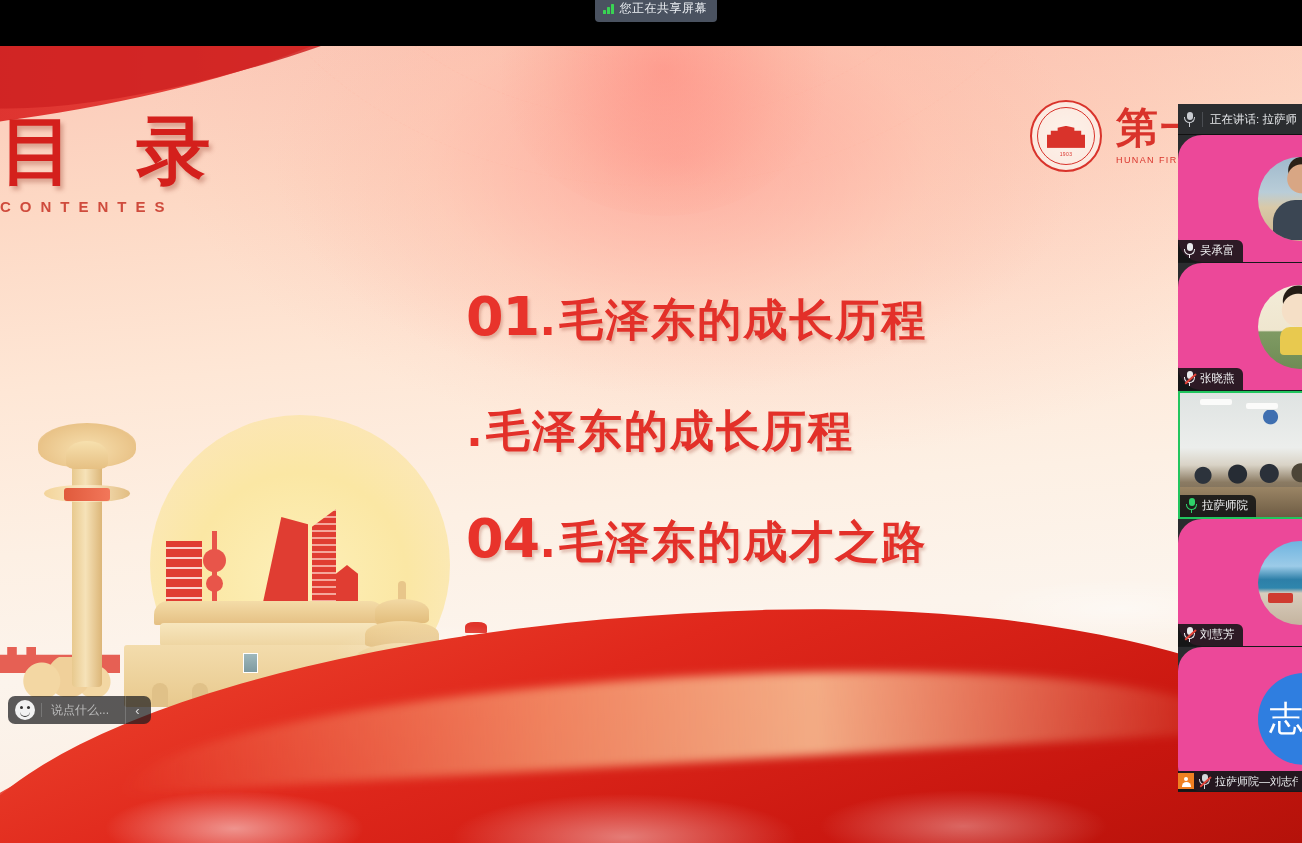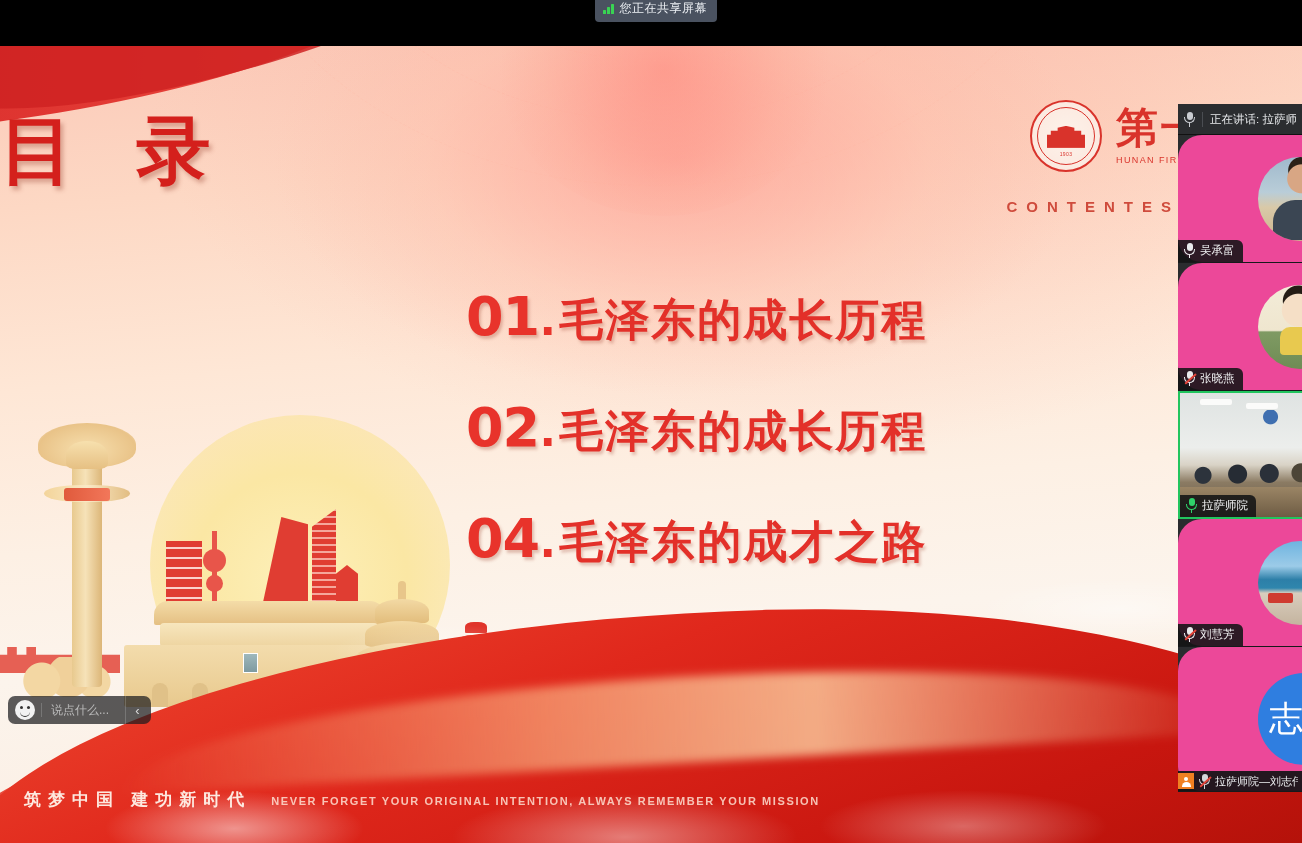--- a/index.html
+++ b/index.html
@@ -62,22 +62,22 @@
   }
 
   
   #slide-title{
     position:absolute; left:0; top:56px; width:1180px; text-align:left;
     font-family:"Liberation Serif","DejaVu Serif",serif;
     font-size:74px; font-weight:bold; letter-spacing:22px;
     color:#d4201c; text-shadow:3px 4px 4px rgba(150,60,40,.34);
   }
   #slide-subtitle{
-    position:absolute; left:0; top:152px; width:1180px; text-align:right;
-    font-size:15px; font-weight:bold; letter-spacing:9px; color:#cf4b3c;padding-left:48px;
+    position:absolute; left:0; top:152px; width:1180px; text-align:left;
+    font-size:15px; font-weight:bold; letter-spacing:9px; color:#cf4b3c;
   }
   #toc{ position:absolute; left:0; top:215px; width:1180px; }
   .toc-row{
     display:flex; align-items:baseline; justify-content:flex-start;
     padding-left:466px; height:111px;
   }
   .toc-num{
     font-family:"DejaVu Sans",sans-serif; font-size:54px; font-weight:bold;
     color:#e8332b; letter-spacing:-1px;
     text-shadow:2px 3px 3px rgba(160,70,50,.30);
@@ -487,21 +487,20 @@
   <div id="slide-title">目 录</div>
   <div id="slide-subtitle">CONTENTES</div>
 
   <div id="toc">
     <div class="toc-row">
       <span class="toc-num">01</span>
       <span class="toc-dot">.</span>
       <span class="toc-text">毛泽东的成长历程</span>
     </div>
     <div class="toc-row">
-      <span class="toc-num">02</span>
       <span class="toc-dot">.</span>
       <span class="toc-text">毛泽东的成长历程</span>
     </div>
     <div class="toc-row">
       <span class="toc-num">04</span>
       <span class="toc-dot">.</span>
       <span class="toc-text">毛泽东的成才之路</span>
     </div>
   </div>
 
@@ -552,24 +551,20 @@
       </div>
   </div>
 
   <div class="mist-top"></div>
   <div class="wave-glow"></div>
   <div class="wave2"></div>
   <div class="wave1"></div>
   <div class="wave-hl"></div>
   <div class="mist"></div>
 
-  <div id="slide-footer">
-    <span id="footer-cn">筑梦中国  建功新时代</span>
-    <span id="footer-en">NEVER FORGET YOUR ORIGINAL INTENTION, ALWAYS REMEMBER YOUR MISSION</span>
-  </div>
 
   <div id="chat-bar">
     <span id="chat-emoji"></span>
     <input id="chat-input" type="text" placeholder="说点什么..." style="">
     <span id="chat-collapse">‹</span>
   </div>
 </div>
 
 <div id="panel">
 

